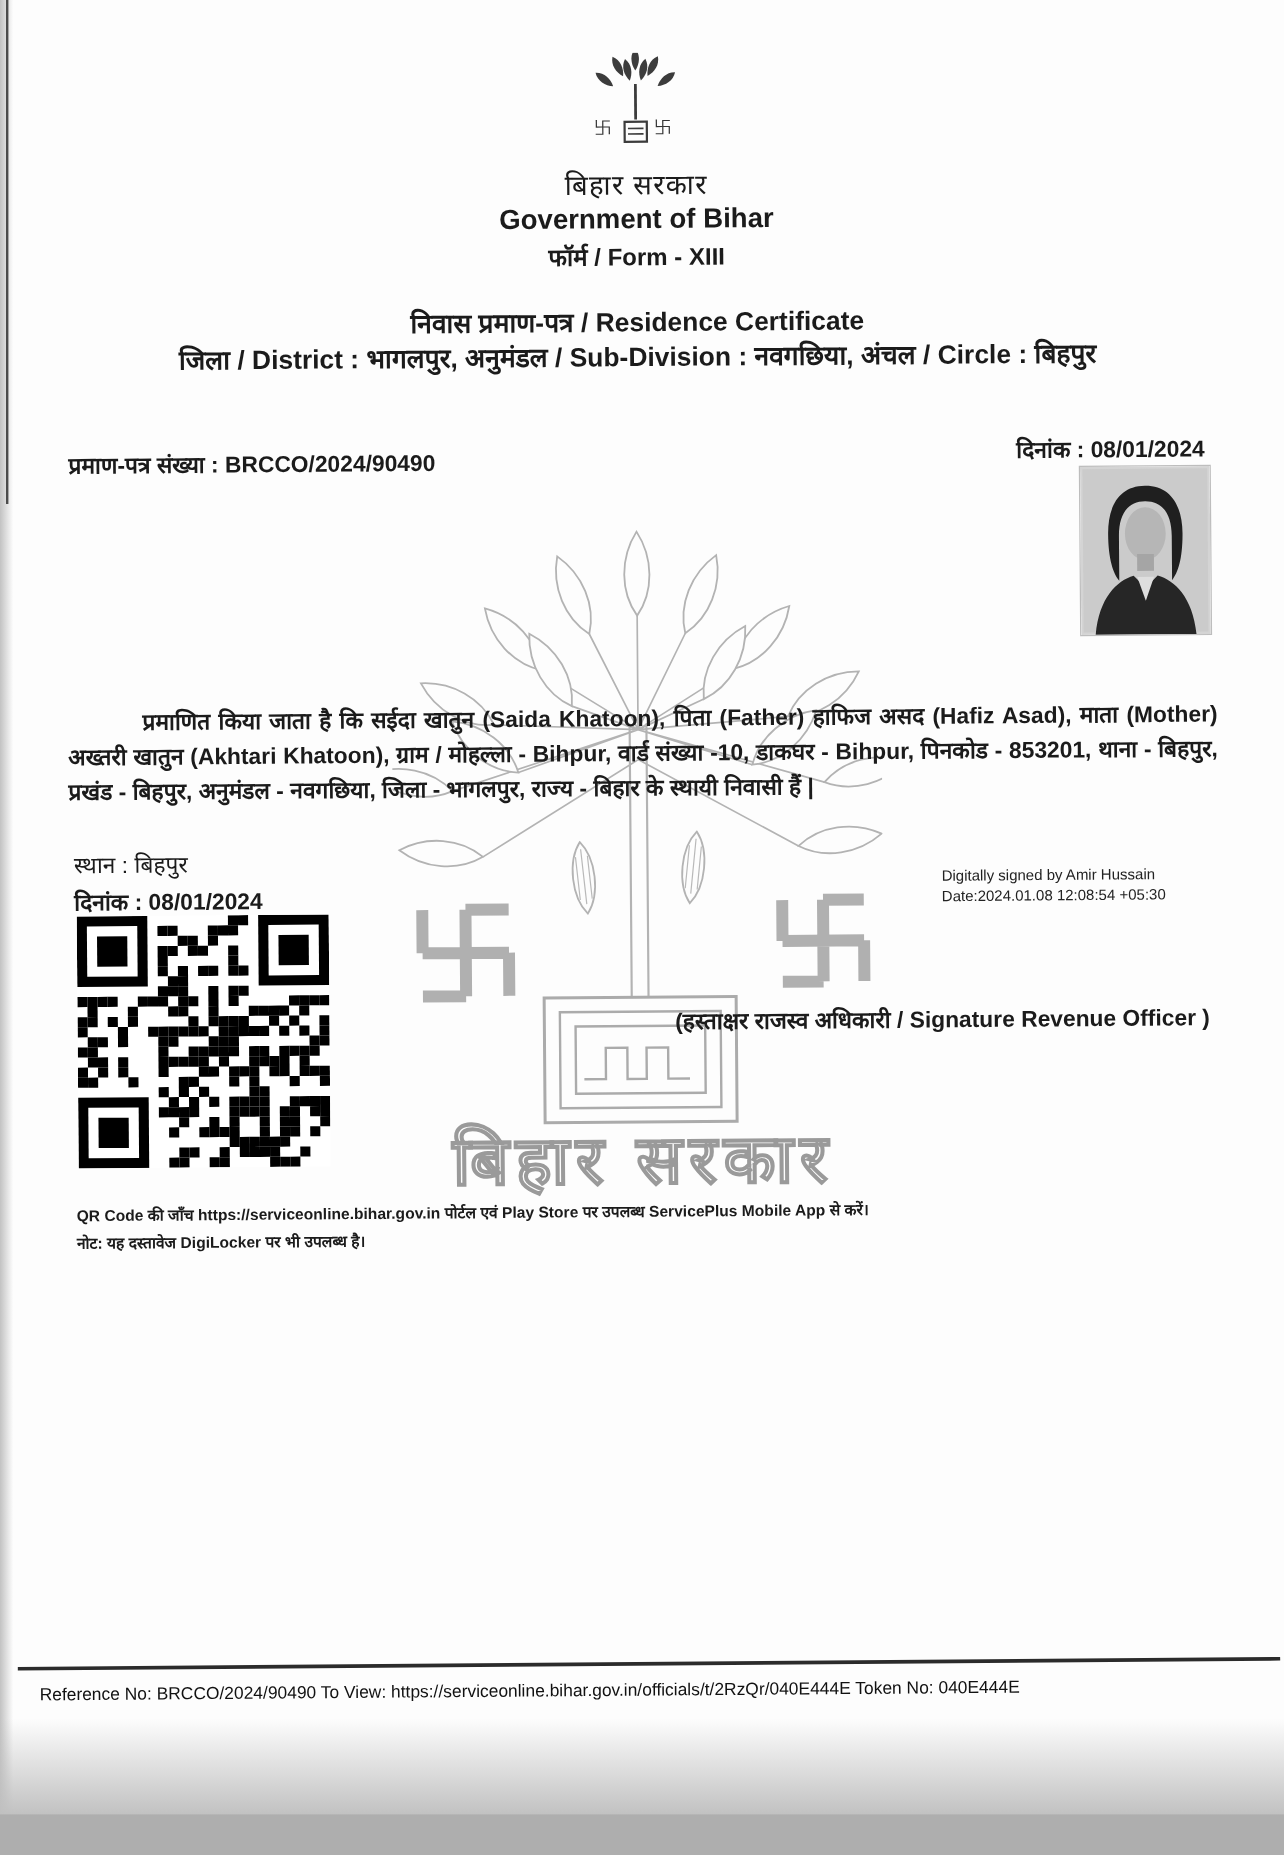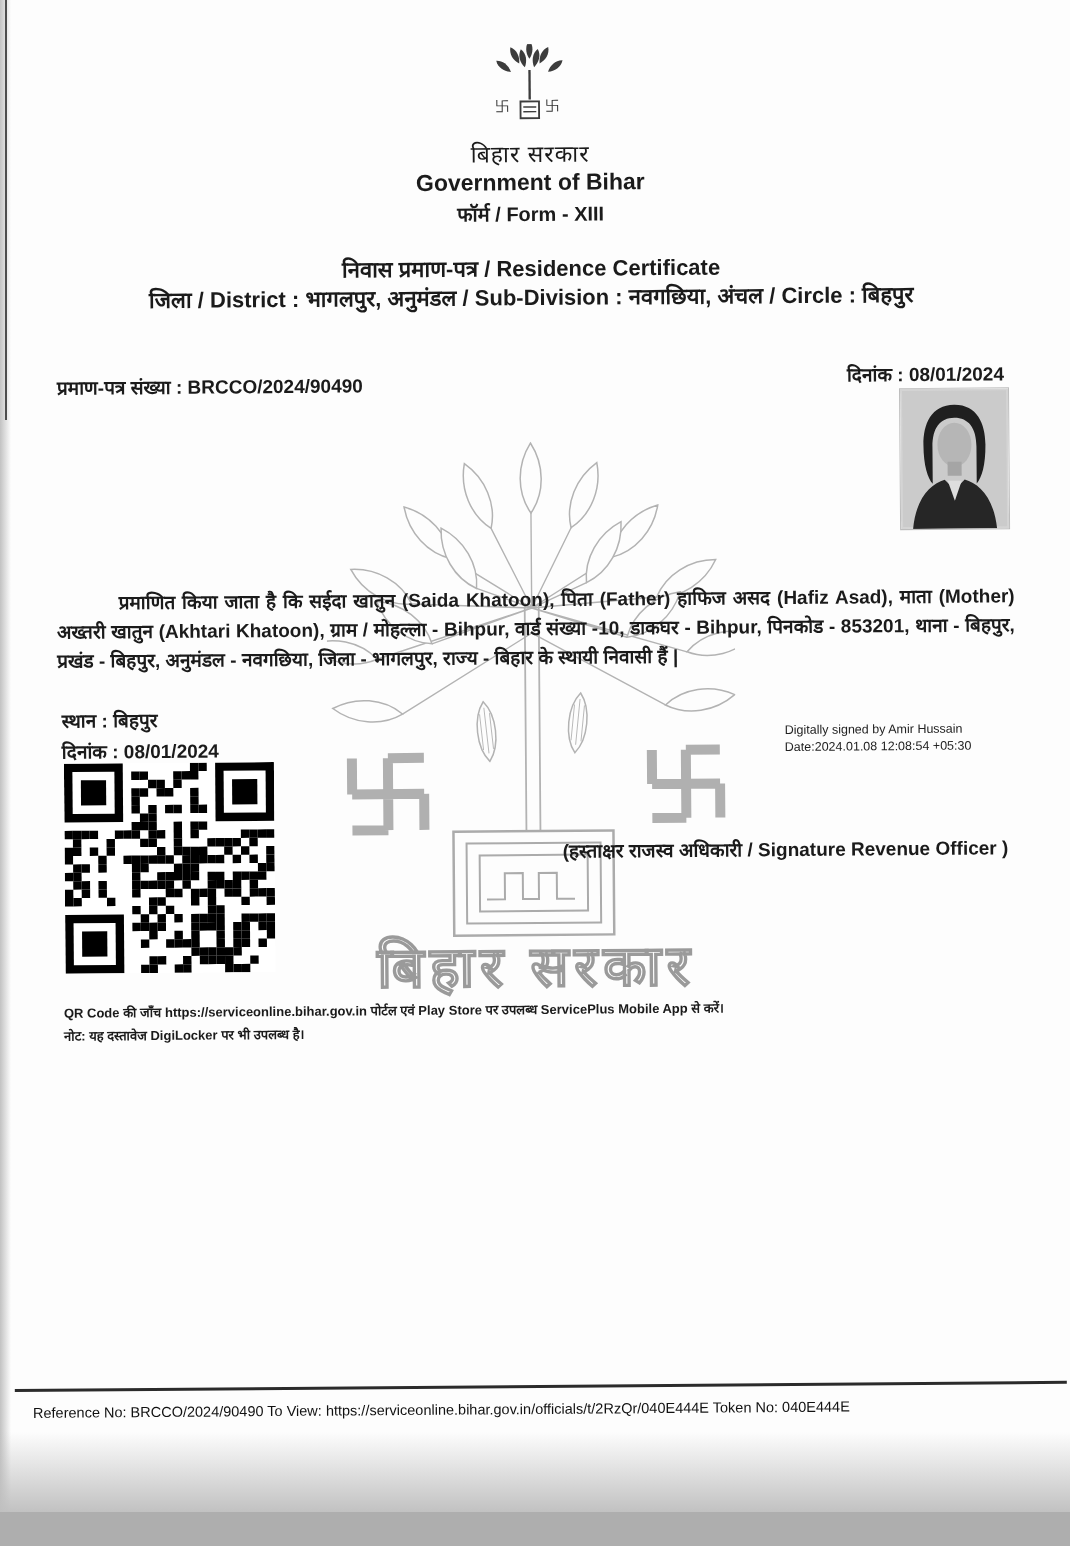--- a/index.html
+++ b/index.html
@@ -37,21 +37,21 @@
   
   .wm-svg{left:328px;top:413px;width:408px;height:592px;z-index:0;}
   .wm-text{top:926px;font-size:56px;font-weight:700;letter-spacing:6px;z-index:0;
     color:rgba(150,150,150,0.35);
     -webkit-text-fill-color:transparent;
     -webkit-text-stroke:1.6px #9a9a9a;}
 
   .para{left:58px;top:585px;width:958px;font-size:19px;font-weight:600;
     line-height:29px;text-indent:62px;text-align:justify;z-index:2;}
 
-  .place{left:62px;top:704px;font-size:19px;font-weight:700;z-index:2;}
+  .place{left:62px;top:704px;font-size:19px;font-weight:400;z-index:2;}
   .dateleft{left:62px;top:735px;font-size:19px;font-weight:700;z-index:2;}
 
   .qr{left:64px;top:760px;width:210px;height:210px;background:#fff;z-index:2;}
   .qr svg{width:210px;height:210px;display:block;}
 
   .digsig{left:785px;top:724px;font-size:12.5px;line-height:17px;color:#222;z-index:2;}
   .signlabel{left:562px;top:838px;font-size:19px;font-weight:700;z-index:2;}
 
   .note1{left:62px;top:1000px;font-size:13px;font-weight:700;z-index:2;}
   .note2{left:62px;top:1023px;font-size:13px;font-weight:700;z-index:2;}

